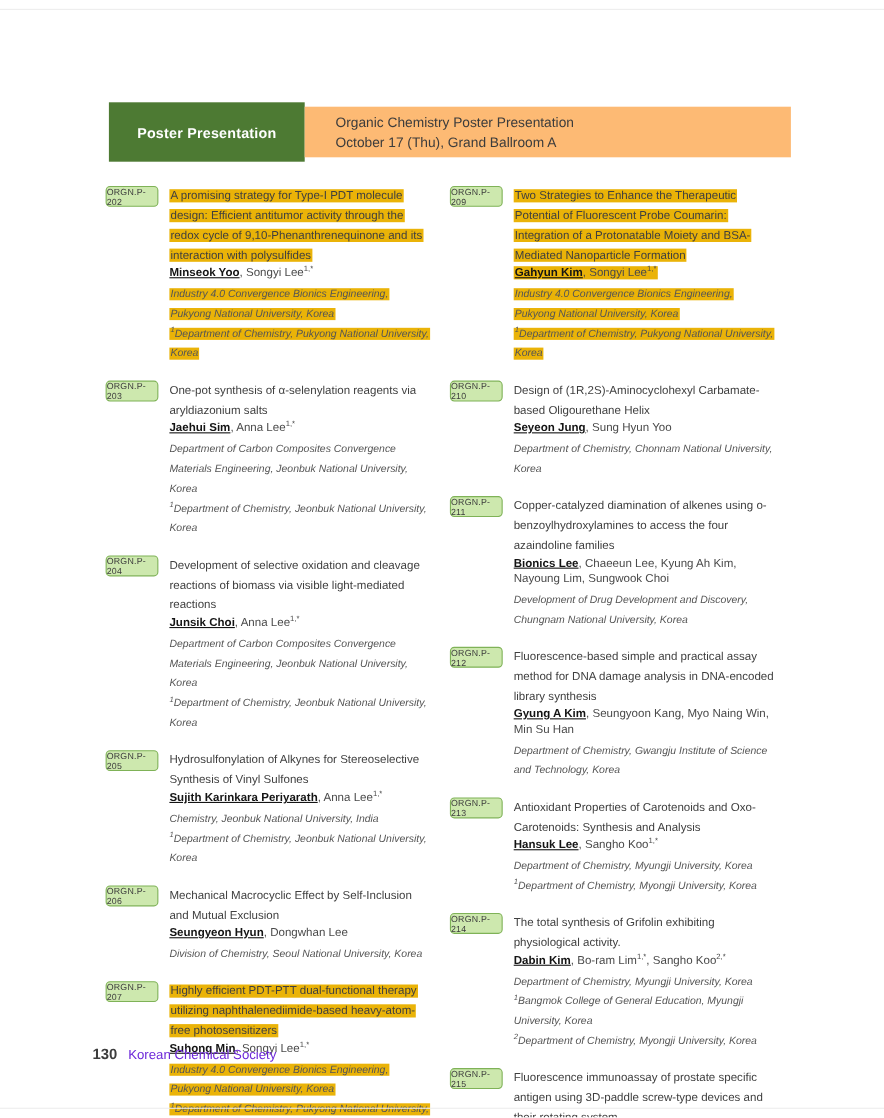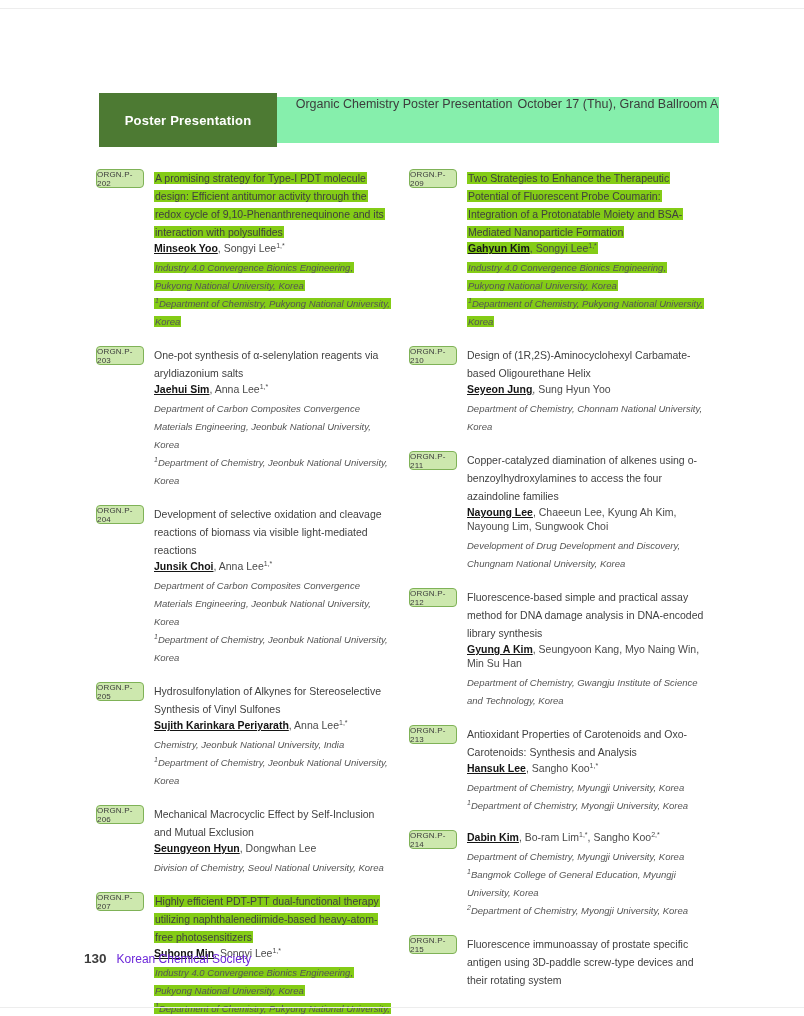--- a/index.html
+++ b/index.html
@@ -16,23 +16,23 @@
   .edge-bottom { bottom:8px; }
 
   
   .header { position:absolute; left:99px; top:93px; width:620px; height:54px; display:flex; }
   .header-tag {
     width:178px; background:#4d7a33; color:#ffffff;
     display:flex; align-items:center; justify-content:center;
     font-size:13px; font-weight:700; letter-spacing:0.2px;
   }
   .header-bar {
-    flex:1; background:#86efac; margin:4px 0;
-    display:flex; flex-direction:row; justify-content:center;
-    padding-left:18px; gap:5px;
+    flex:1; background:#fdba74; margin:4px 0;
+    display:flex; flex-direction:column; justify-content:center;
+    padding-left:28px; gap:5px;
   }
   .header-bar .line { font-size:12.5px; color:#3c3c3c; }
 
   
   .content { position:absolute; left:96px; top:168px; width:608px; display:flex; gap:18px; }
   .col { width:295px; display:flex; flex-direction:column; }
 
   .entry { display:flex; margin-bottom:16px; }
   .badge {
     flex:none; width:48px; height:19px; margin-right:10px; margin-top:1px;
@@ -41,21 +41,21 @@
     font-size:8px; color:#3c3c3c; letter-spacing:0.2px;
   }
   .entry-body { flex:1; min-width:0; }
   .title { font-size:10.5px; line-height:14px; color:#3f3f3f; }
   .authors { font-size:10.5px; line-height:14px; color:#4a4a4a; margin-top:1px; }
   .lead { font-weight:700; color:#141414; text-decoration:underline; }
   .affils { margin-top:2px; }
   .affil { font-size:9.5px; line-height:12px; font-style:italic; color:#555555; }
   sup { font-size:7px; line-height:0; }
 
-  .hl { background:#84cc16; box-decoration-break:clone; -webkit-box-decoration-break:clone; padding:0 1px; }
+  .hl { background:#eab308; box-decoration-break:clone; -webkit-box-decoration-break:clone; padding:0 1px; }
 
   
   .footer { position:absolute; left:84px; top:951px; display:flex; align-items:center; }
   .footer-page { font-size:13.5px; font-weight:700; color:#3d3d3d; }
   .footer-text { font-size:12px; color:#6d28d9; margin-left:10px; }
 </style>
 </head>
 <body>
 
 <div class="page">
@@ -164,21 +164,21 @@
       <div class="affils">
               <div><span class="affil">Department of Chemistry, Chonnam National University, Korea</span></div>
             </div>
     </div>
   </div>
 
   <div class="entry">
     <div class="badge">ORGN.P-211</div>
     <div class="entry-body">
       <div><span class="title">Copper-catalyzed diamination of alkenes using o-benzoylhydroxylamines to access the four azaindoline families</span></div>
-      <div class="authors"><span><span class="lead">Nayoung Lee</span><span>, Chaeeun Lee, Kyung Ah Kim, Nayoung Lim, Sungwook Choi</span></span></div>
+      <div class="authors"><span><span class="lead">Bionics Lee</span><span>, Chaeeun Lee, Kyung Ah Kim, Nayoung Lim, Sungwook Choi</span></span></div>
       <div class="affils">
               <div><span class="affil">Development of Drug Development and Discovery, Chungnam National University, Korea</span></div>
             </div>
     </div>
   </div>
 
   <div class="entry">
     <div class="badge">ORGN.P-212</div>
     <div class="entry-body">
       <div><span class="title">Fluorescence-based simple and practical assay method for DNA damage analysis in DNA-encoded library synthesis</span></div>
@@ -197,20 +197,21 @@
       <div class="affils">
               <div><span class="affil">Department of Chemistry, Myungji University, Korea</span></div>
               <div><span class="affil"><sup>1</sup>Department of Chemistry, Myongji University, Korea</span></div>
             </div>
     </div>
   </div>
 
   <div class="entry">
     <div class="badge">ORGN.P-214</div>
     <div class="entry-body">
+      <div><span class="title">The total synthesis of Grifolin exhibiting physiological activity.</span></div>
       <div class="authors"><span><span class="lead">Dabin Kim</span><span>, Bo-ram Lim<sup>1,*</sup>, Sangho Koo<sup>2,*</sup></span></span></div>
       <div class="affils">
               <div><span class="affil">Department of Chemistry, Myungji University, Korea</span></div>
               <div><span class="affil"><sup>1</sup>Bangmok College of General Education, Myungji University, Korea</span></div>
               <div><span class="affil"><sup>2</sup>Department of Chemistry, Myongji University, Korea</span></div>
             </div>
     </div>
   </div>
 
   <div class="entry">

